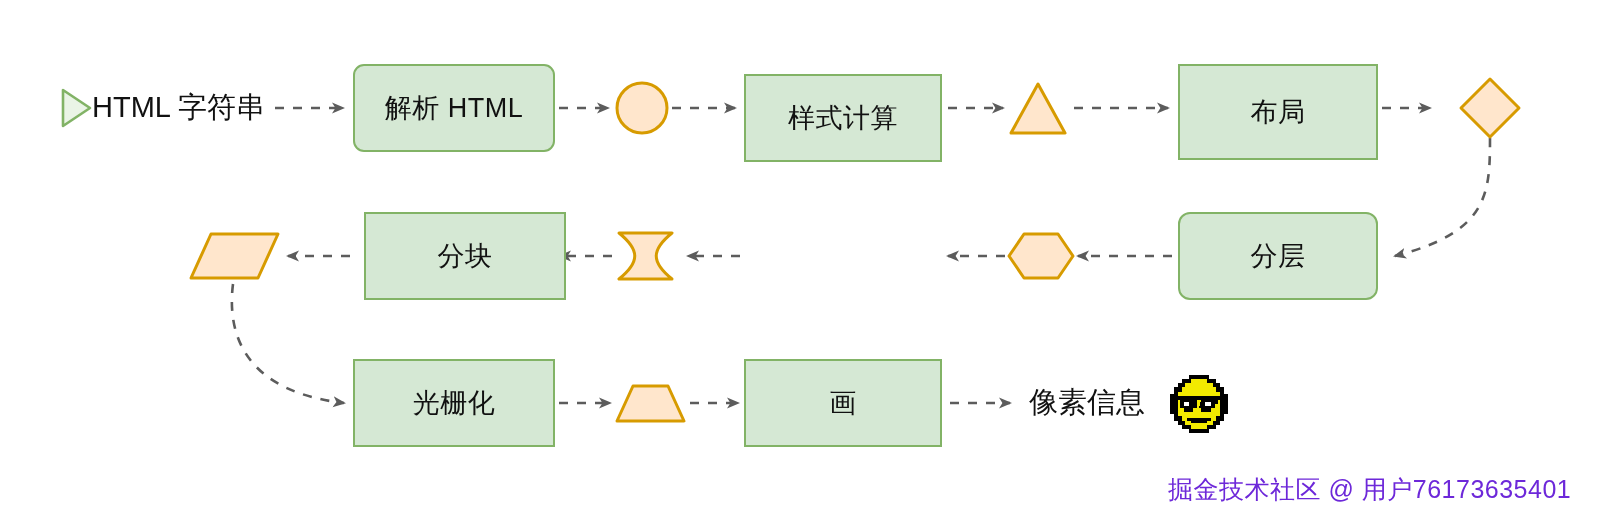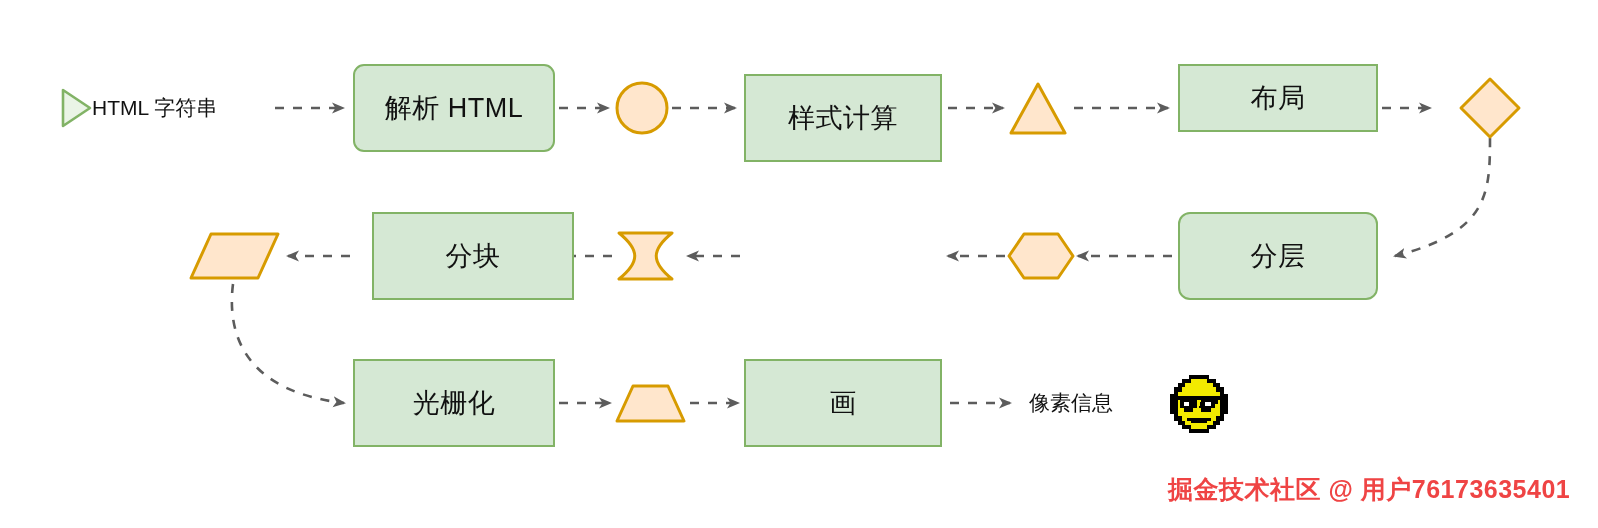--- a/index.html
+++ b/index.html
@@ -34,32 +34,31 @@
     align-items: center;
     justify-content: center;
     color: #111111;
     font-size: 27px;
     letter-spacing: 0.5px;
     white-space: nowrap;
   }
   .plain-label {
     position: absolute;
     color: #111111;
-    font-size: 21px;
+    font-size: 29px;
     white-space: nowrap;
     display: flex;
     align-items: center;
   }
   .watermark {
     position: absolute;
-    color: #ef4444;
+    color: #6d28d9;
     font-size: 25px;
     white-space: nowrap;
     letter-spacing: 0.5px;
-    font-weight: bold;
   }
   .emoji-wrap {
     position: absolute;
   }
 </style>
 </head>
 <body>
 
 <div id="canvas">
 
@@ -115,25 +114,25 @@
   </div>
 
   <div class="node-box" style="left:353px; top:64px; width:202px; height:88px;border-radius:11px;">
     <span>解析 HTML</span>
   </div>
 
   <div class="node-box" style="left:744px; top:64px; width:198px; height:88px;margin-top:10px;">
     <span>样式计算</span>
   </div>
 
-  <div class="node-box" style="left:1178px; top:64px; width:200px; height:68px;">
+  <div class="node-box" style="left:1178px; top:64px; width:200px; height:96px;">
     <span>布局</span>
   </div>
 
-  <div class="node-box" style="left:372px; top:212px; width:202px; height:88px;">
+  <div class="node-box" style="left:364px; top:212px; width:202px; height:88px;">
     <span>分块</span>
   </div>
 
 
   <div class="node-box" style="left:1178px; top:212px; width:200px; height:88px;border-radius:12px;">
     <span>分层</span>
   </div>
 
   <div class="node-box" style="left:353px; top:359px; width:202px; height:88px;align-items:center;">
     <span>光栅化</span>

